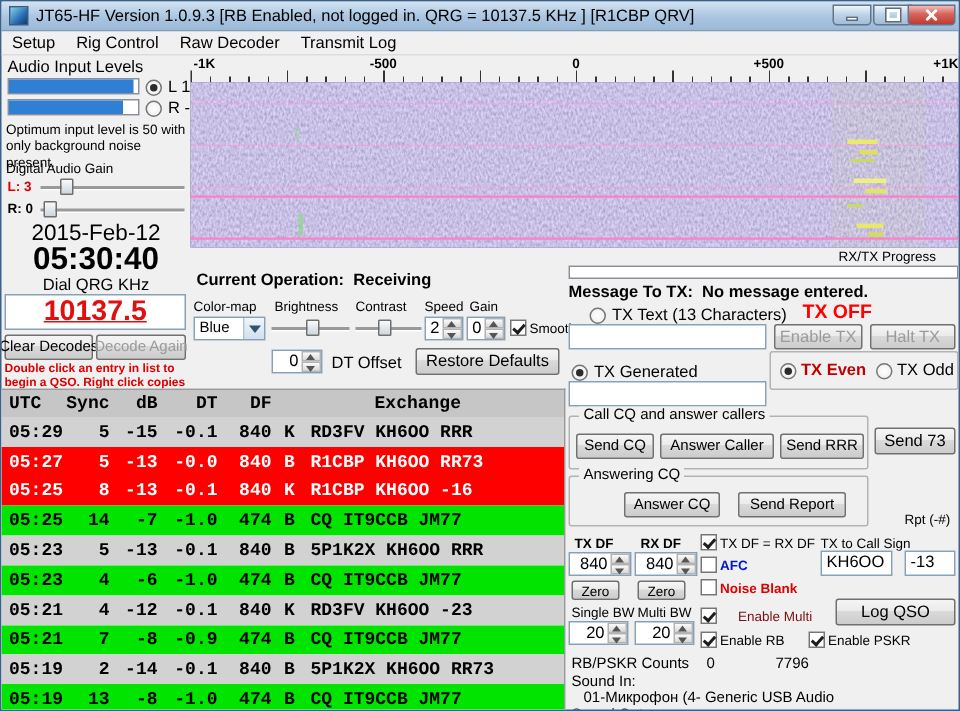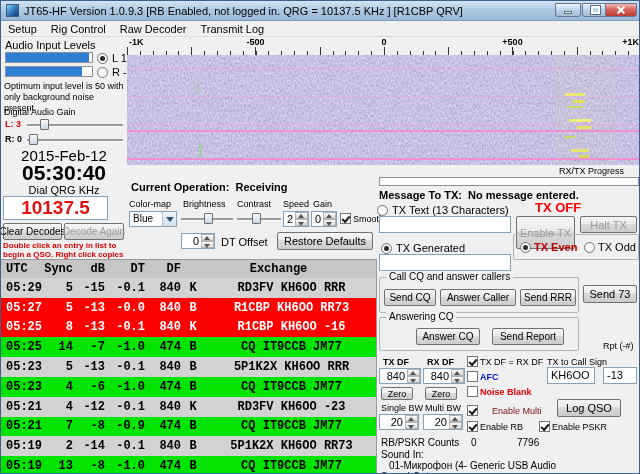--- a/index.html
+++ b/index.html
@@ -105,21 +105,21 @@
   .trow  { display: flex; height: 19.8px; align-items: center; }
   .trow.gray  { background: var(--row_gray,  #d2d2d2); }
   .trow.green { background: var(--row_green, #00e400); }
   .trow.red   { background: var(--row_red,   #ff0000); color: #fff; }
   .c-utc  { width: 42px; padding-left: 5px; }
   .c-sync { width: 30px; text-align: right; }
   .c-db   { width: 32px; text-align: right; }
   .c-dt   { width: 40px; text-align: right; }
   .c-df   { width: 36px; text-align: right; }
   .c-mode { width: 24px; text-align: center; }
-  .c-exch { flex: 1; padding-left: 2px; white-space: pre; overflow: hidden; text-align: center; }
+  .c-exch { flex: 1; padding-left: 2px; white-space: pre; overflow: hidden; }
   .h-exch { flex: 1; text-align: center; }
 
   .red-txt    { color: var(--hint_red, #dd0000); }
   .qrg-value  { color: var(--qrg_red, #e01010); }
 </style>
 </head>
 <body>
 
 <div class="window">
 
@@ -172,21 +172,21 @@
     </div>
     <div class="abs lbl9 b" style="left:4px;top:97px;">R: 0</div>
     <div class="slider" style="left:26px;top:96px;width:96px;">
       <span class="thumb" style="left:2%;"></span>
     </div>
 
     <div class="abs" style="left:0;top:110px;width:126px;text-align:center;font-size:15px;">2015-Feb-12</div>
     <div class="abs b" style="left:0;top:124px;width:126px;text-align:center;font-size:21px;">05:30:40</div>
 
     <div class="abs" style="left:0;top:147px;width:126px;text-align:center;">Dial QRG KHz</div>
-    <div class="abs inputbox qrg-value b" style="left:2px;top:159px;width:105px;height:24px;font-size:19px;text-align:center;line-height:20px;">10137.5</div>
+    <div class="abs inputbox qrg-value b" style="left:2px;top:159px;width:121px;height:24px;font-size:19px;text-align:center;line-height:20px;text-decoration:underline;">10137.5</div>
 
     <div class="btn abs" style="left:2px;top:186px;width:59px;height:17px;font-size:10px;">Clear Decodes</div>
     <div class="btn abs dis" style="left:63px;top:186px;width:60px;height:17px;font-size:10px;">Decode Again</div>
 
     <div class="abs b red-txt" style="left:2px;top:205px;width:122px;font-size:8px;line-height:8.5px;">Double click an entry in list to begin a QSO.  Right click copies to clipboard.</div>
   </div>
 
   <div class="wf-scale">
     <span style="left:2px;">-1K</span>
     <span style="left:25%;transform:translateX(-50%);">-500</span>
@@ -279,28 +279,28 @@
 
   <div class="abs" style="left:376px;top:164px;width:264px;height:310px;">
     <div class="abs lbl9" style="left:182px;top:1px;">RX/TX Progress</div>
     <div class="progress abs" style="left:2px;top:12px;width:260px;height:9px;"></div>
 
     <div class="abs b" style="left:2px;top:24px;white-space:nowrap;">
       <span>Message To TX:</span>&nbsp;
       <span>No message entered.</span>
     </div>
 
-    <div class="ctl-row abs" style="left:0;top:39px;">
+    <div class="ctl-row abs" style="left:16px;top:39px;">
       <span class="radio"></span>
       <span>TX Text (13 Characters)</span>
     </div>
     <div class="abs b" style="left:158px;top:35px;font-size:13px;color:var(--tx_off_red,#ff0000);">TX OFF</div>
 
     <div class="inputbox abs" style="left:2px;top:51px;width:132px;height:17px;"></div>
-    <div class="btn abs dis" style="left:139px;top:51px;width:59px;height:33px;">Enable TX</div>
+    <div class="btn abs dis" style="left:139px;top:51px;width:59px;height:17px;">Enable TX</div>
     <div class="btn abs dis" style="left:203px;top:51px;width:57px;height:17px;">Halt TX</div>
 
     <div class="ctl-row abs" style="left:4px;top:77px;">
       <span class="radio on"></span>
       <span>TX Generated</span>
     </div>
     <div class="group" style="left:136px;top:69px;width:126px;height:26px;">
       <div class="ctl-row abs" style="left:6px;top:6px;gap:3px;">
         <span class="radio on"></span>
         <span class="b" style="color:var(--tx_even_red,#c00000);">TX Even</span>
@@ -362,21 +362,21 @@
       <span class="cb"></span>
       <span class="b" style="font-size:9px;color:var(--noise_blank_red,#e00000);">Noise Blank</span>
     </div>
 
     <div class="abs lbl9" style="left:4px;top:238px;">Single BW</div>
     <div class="abs lbl9" style="left:48px;top:238px;">Multi BW</div>
     <div class="ctl-row abs" style="left:90px;top:240px;gap:14px;">
       <span class="cb on"></span>
       <span style="font-size:9px;color:#7a1010;">Enable Multi</span>
     </div>
-    <div class="btn abs" style="left:180px;top:234px;width:64px;height:18px;">Log QSO</div>
+    <div class="btn abs" style="left:180px;top:234px;width:80px;height:18px;">Log QSO</div>
 
     <div class="spin abs" style="left:2px;top:249px;width:40px;height:16px;">
       <span class="v">20</span>
       <span class="ud">
           <span class="up"></span>
           <span class="dn"></span>
         </span>
     </div>
     <div class="spin abs" style="left:46px;top:249px;width:40px;height:16px;">
       <span class="v">20</span>

